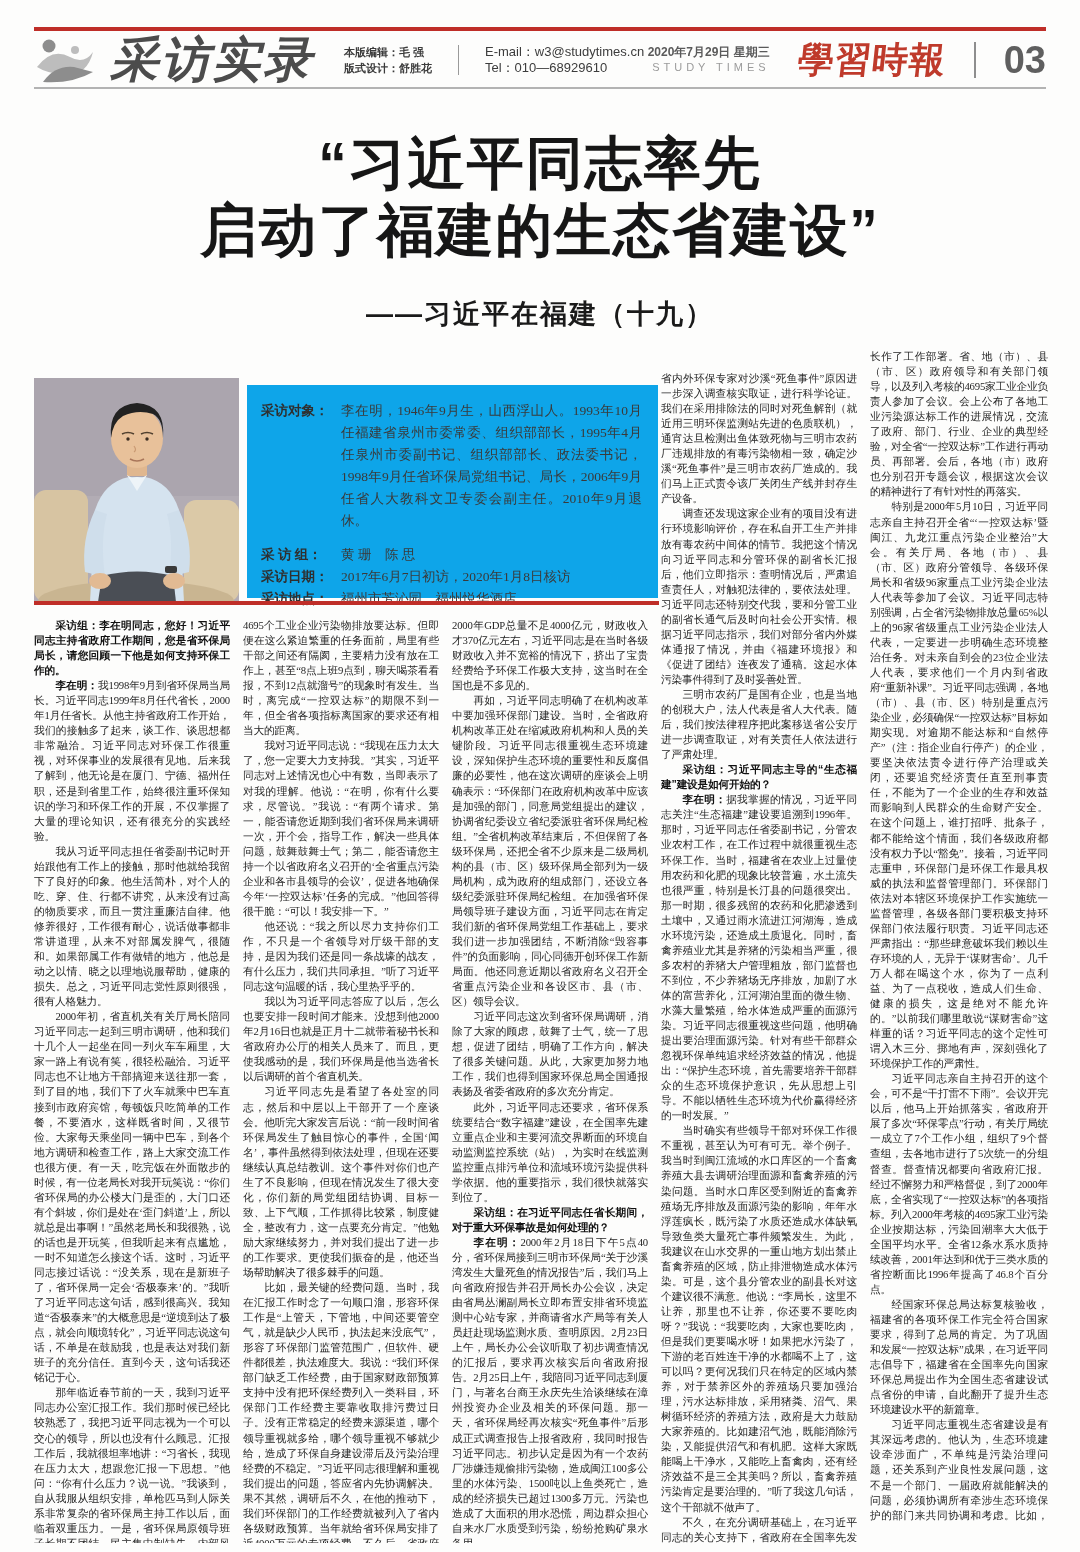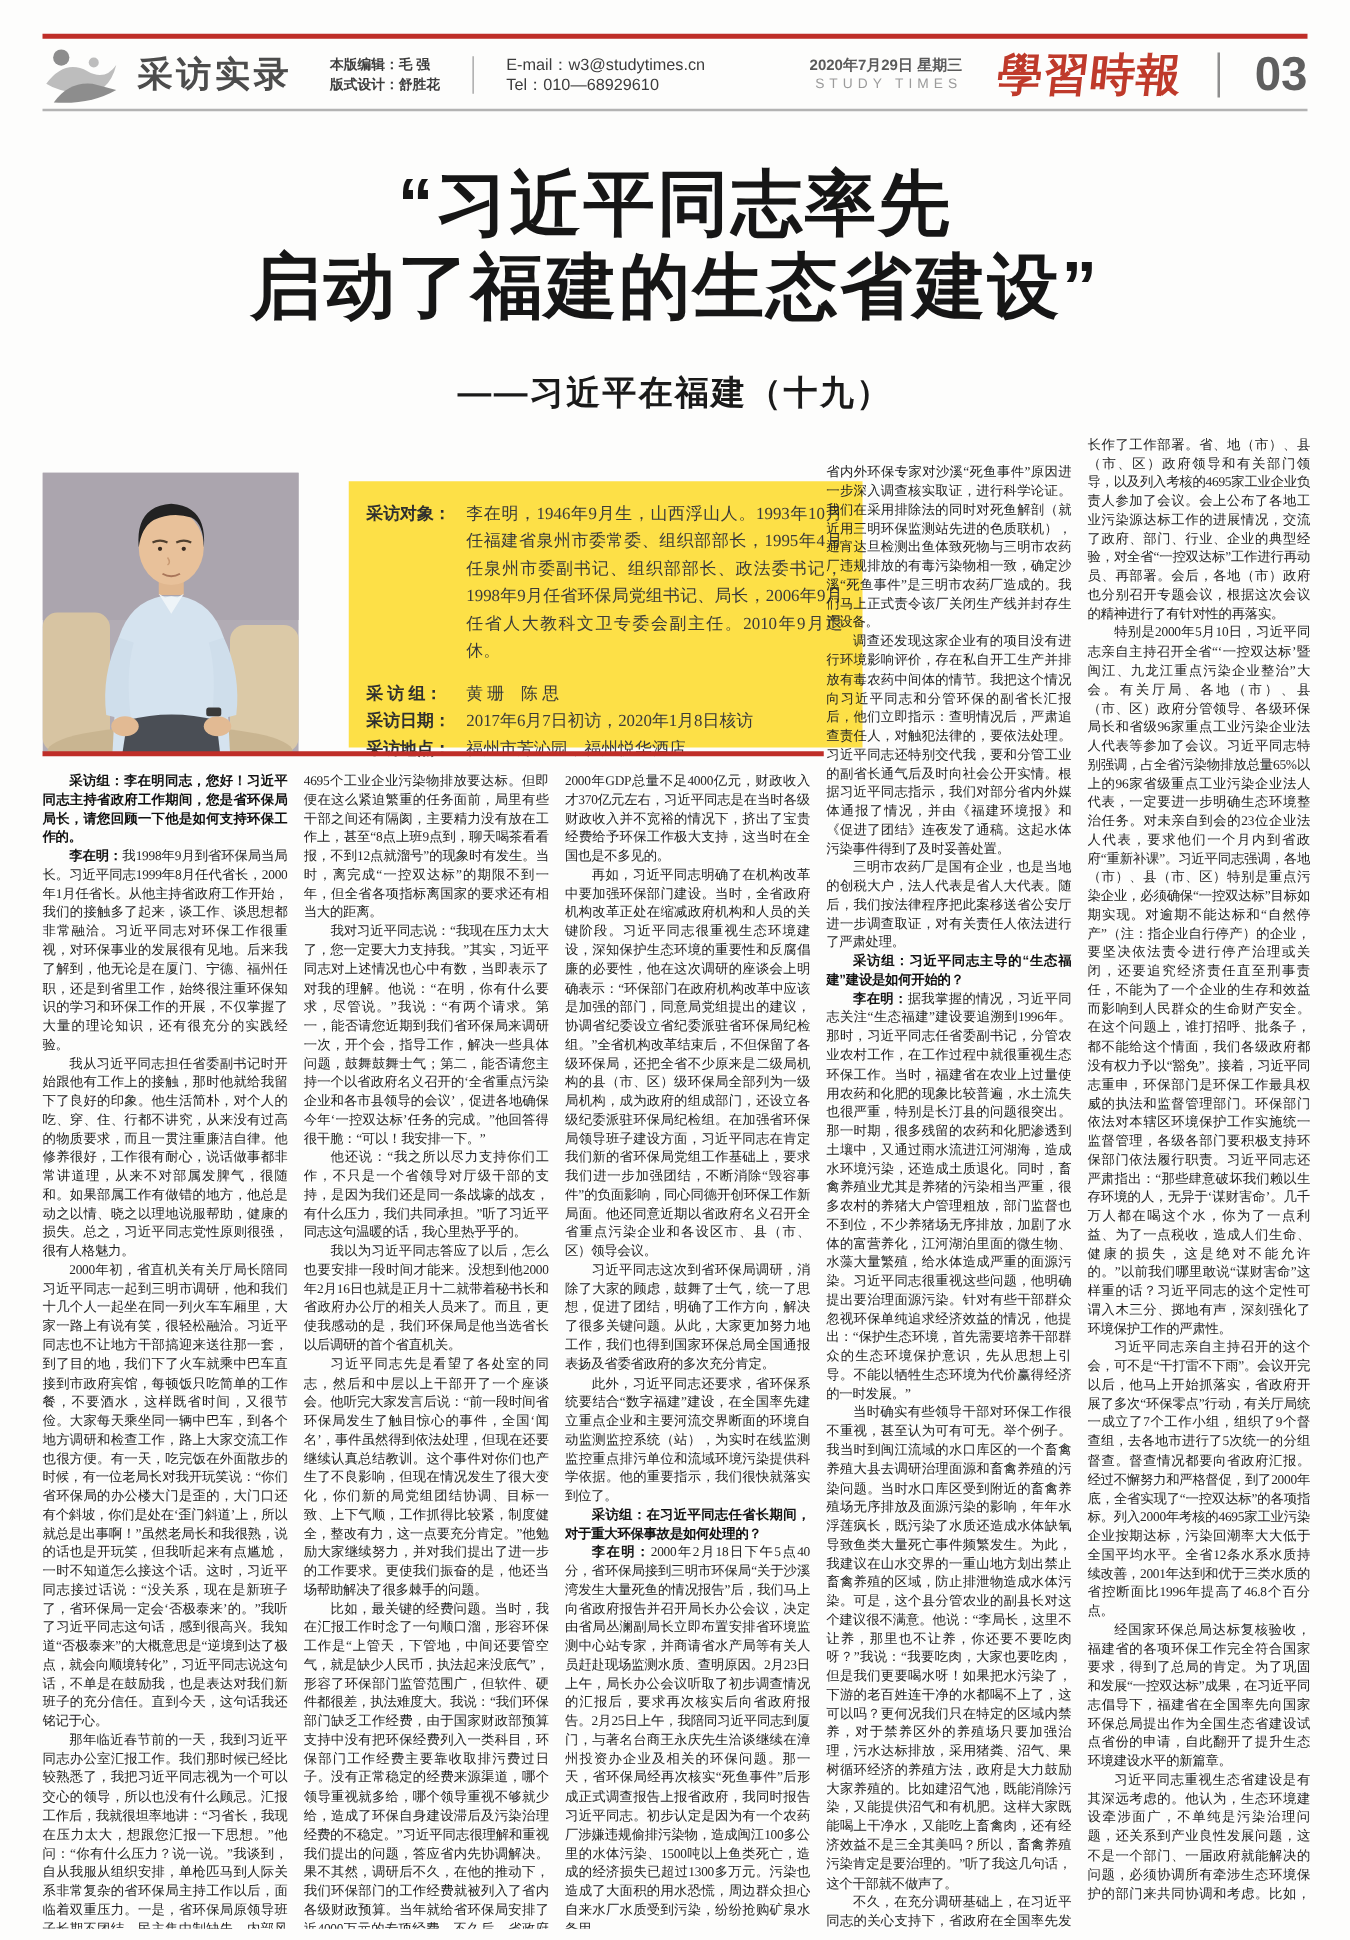--- a/index.html
+++ b/index.html
@@ -8,21 +8,21 @@
   .abs{position:absolute;}
   
   .rule-red-top{left:34px;right:34px;top:27px;height:4px;background:#bf2e28;}
   .rule-gray-header{left:34px;right:34px;top:87px;height:2px;background:#b3b3b3;}
   .rule-red-mid{left:34px;top:601px;width:625px;height:4px;background:#bf2e28;}
   
   .header{left:34px;right:34px;top:34px;height:52px;display:flex;align-items:center;}
   .hdr-left{display:flex;align-items:center;gap:14px;}
   .logo-icon{width:62px;height:48px;flex:0 0 auto;}
   .section-title{font-family:"Liberation Sans","DejaVu Sans",sans-serif;font-weight:900;
-      font-size:28px;color:#4c4c4c;letter-spacing:3px;line-height:1;}
+      font-size:48px;color:#4c4c4c;letter-spacing:3px;line-height:1;font-style:italic;}
   .editor-block{margin-left:16px;font-family:"Liberation Sans",sans-serif;font-size:11px;
       font-weight:700;color:#3c3c3c;line-height:16px;white-space:nowrap;}
   .vert-div{width:1px;height:30px;background:#9a9a9a;margin:0 12px;}
   .contact-block{font-family:"Liberation Sans",sans-serif;font-size:13px;color:#3c3c3c;line-height:16px;white-space:nowrap;}
   .hdr-right{margin-left:auto;display:flex;align-items:center;gap:28px;}
   .date-block{text-align:right;line-height:15px;white-space:nowrap;}
   .date-cn{font-family:"Liberation Sans",sans-serif;font-size:12px;font-weight:700;color:#5a5a5a;}
   .date-en{font-family:"Liberation Sans",sans-serif;font-size:11px;color:#9b9b9b;letter-spacing:4px;}
   .masthead{font-family:"Liberation Serif",serif;font-weight:900;font-size:36px;color:#bf3a2b;
       letter-spacing:1px;transform:skewX(-6deg);line-height:1;white-space:nowrap;}
@@ -31,22 +31,22 @@
   
   .headline{left:0;width:1080px;top:130px;text-align:center;
       font-family:"Liberation Sans","DejaVu Sans",sans-serif;font-weight:900;color:#161616;
       font-size:57px;line-height:67px;letter-spacing:2px;}
   .subtitle{left:0;width:1080px;top:296px;text-align:center;
       font-family:"Liberation Sans","DejaVu Sans",sans-serif;font-weight:700;color:#1a1a1a;
       font-size:27px;letter-spacing:2px;}
   
   .photo-wrap{left:34px;top:378px;width:205px;height:224px;}
   .photo-wrap svg{display:block;width:100%;height:100%;}
-  .info-box{left:247px;top:385px;width:411px;height:213px;background:#fde047;
-      padding:15px 16px 10px 14px;box-sizing:border-box;color:#3a3a3a;margin-left:32px;}
+  .info-box{left:247px;top:385px;width:411px;height:213px;background:#0ea5e9;
+      padding:15px 16px 10px 14px;box-sizing:border-box;color:#3a3a3a;}
   .info-row{display:flex;font-size:13.5px;line-height:22px;}
   .info-row.gap{margin-top:12px;}
   .info-label{flex:0 0 80px;font-weight:700;color:#2f2f2f;white-space:nowrap;}
   .info-text{flex:1;text-align:justify;}
   
   .col{position:absolute;width:196px;overflow:hidden;text-align:justify;
       font-size:10.7px;line-height:15.05px;letter-spacing:-0.2px;color:#242424;}
   .col p{margin:0;text-indent:2em;}
   .col p.cont{text-indent:0;}
   .col p.q{font-family:"Liberation Sans","DejaVu Sans",sans-serif;font-weight:700;color:#111;}

